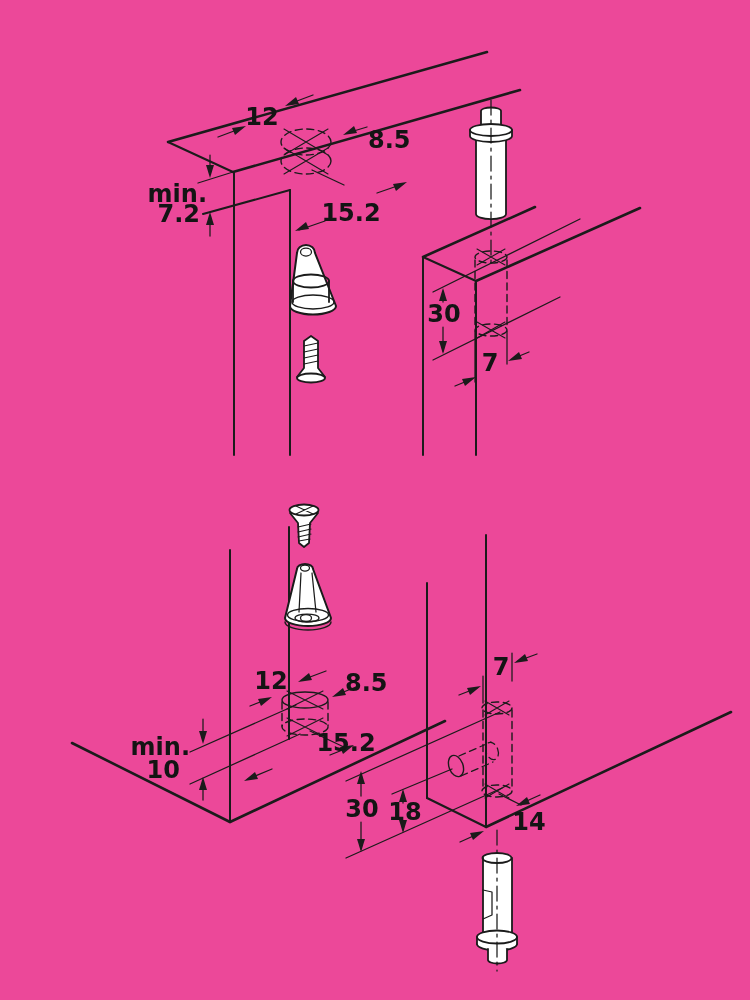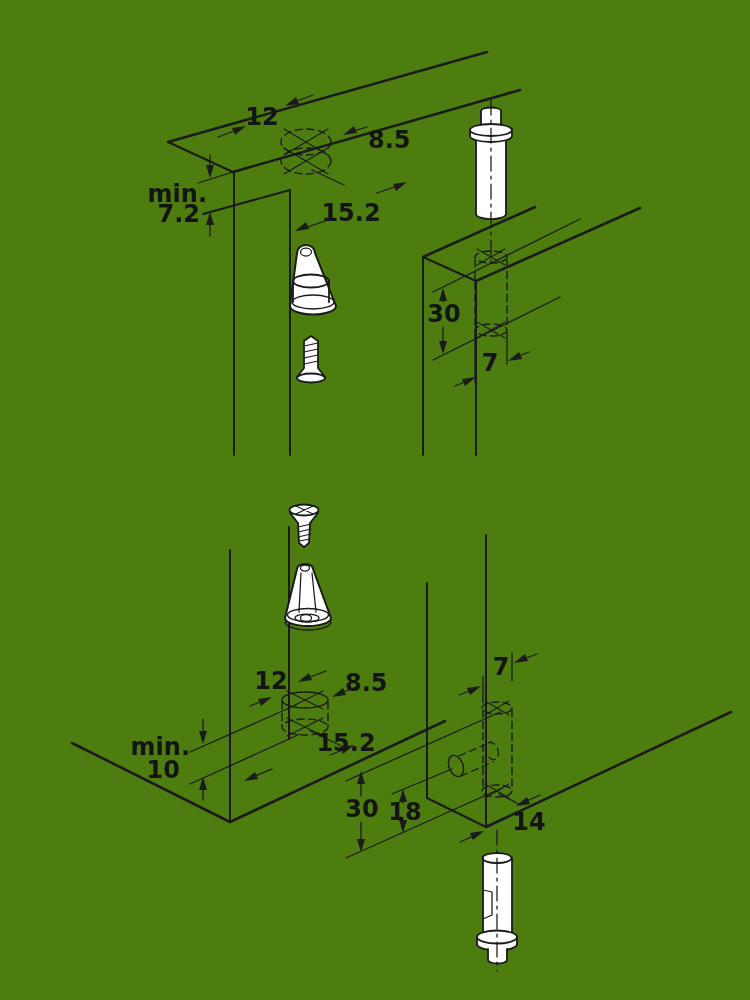--- a/index.html
+++ b/index.html
@@ -1,16 +1,16 @@
 <!DOCTYPE html>
 <html><head>
 <meta charset="utf-8">
 <style>
   html,body{margin:0;padding:0;background:#e8e8e8;}
-  .canvas{width:750px;height:1000px;background:#4d7c0f;position:relative;margin:0 auto;overflow:hidden;}
+  .canvas{width:750px;height:1000px;background:#ec4899;position:relative;margin:0 auto;overflow:hidden;}
   svg{display:block;}
   svg *{vector-effect:none;}
   .ln{fill:none;stroke:#1b1b1b;stroke-linecap:round;stroke-linejoin:round;}
   .s26{stroke-width:2.6;}
   .s22{stroke-width:2.2;}
   .s20{stroke-width:2;}
   .s18{stroke-width:1.8;}
   .s14{stroke-width:1.4;}
   .s13{stroke-width:1.25;}
   .s11{stroke-width:1.1;}

